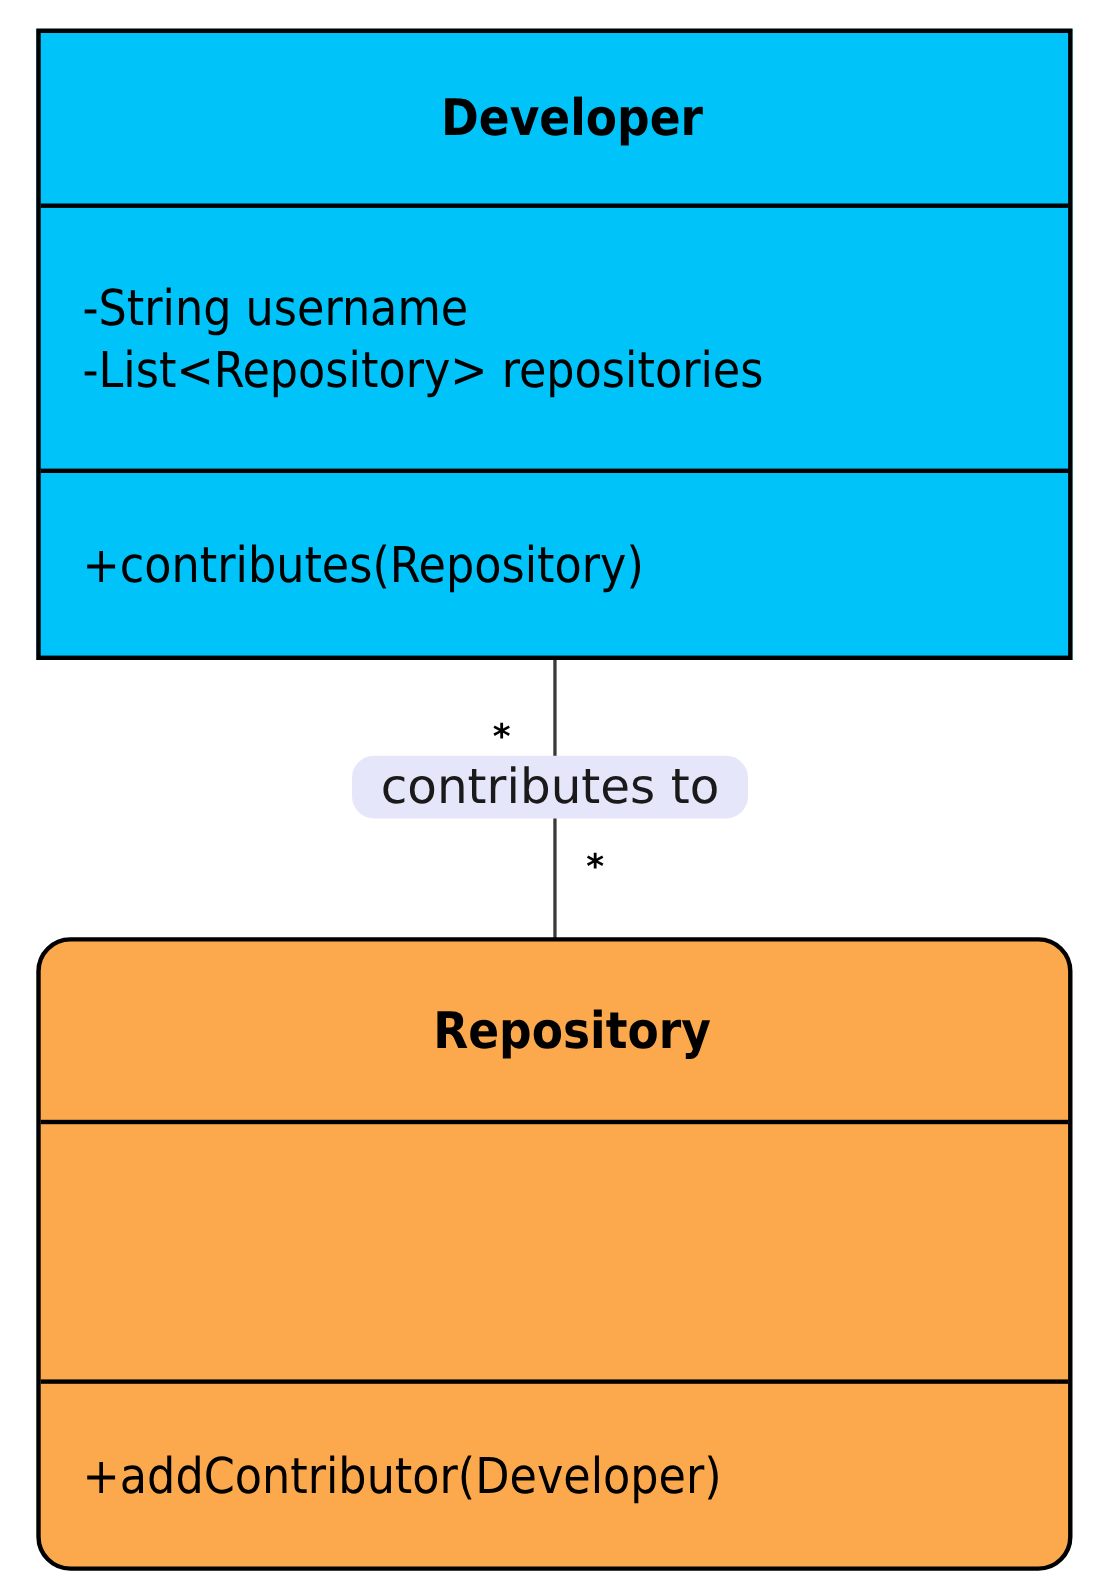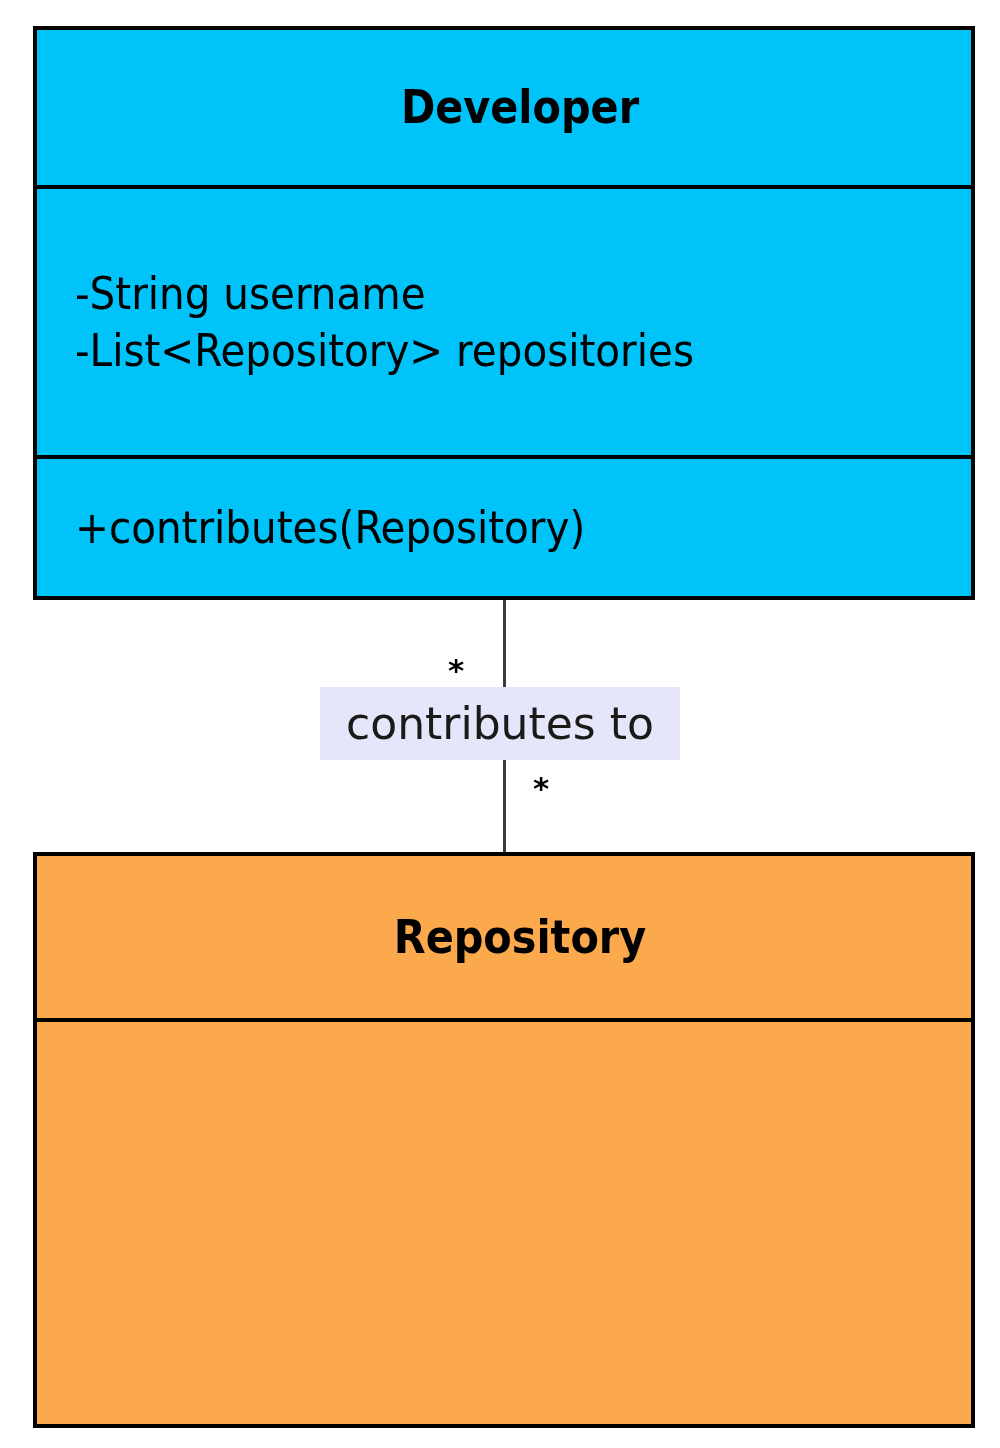--- a/index.html
+++ b/index.html
@@ -40,46 +40,47 @@
   }
   .multiplicity.src  { left: 448px; top: 655px; }
   .multiplicity.dest { left: 533px; top: 773px; }
 
   .assoc-label {
     position: absolute;
     z-index: 4;
     left: 320px;
     top: 687px;
     width: 360px;
-    height: 73px;
+    height: 57px;
     background: #e6e6fa;
     display: flex;
     align-items: center;
     justify-content: center;
     font-family: "DejaVu Sans", "Liberation Sans", sans-serif;
     font-size: 44px;
     font-weight: 400;
     color: #1a1a1a;
     letter-spacing: 0px;
     white-space: nowrap;
+    border-radius: 20px;
   }
 
   
   .uml-class {
     position: absolute;
     left: 33px;
     width: 942px;
     box-sizing: border-box;
     border: 4px solid #000000;
     z-index: 2;
     display: flex;
     flex-direction: column;
   }
   .uml-class.developer  { top: 26px;  height: 574px; background: #00c3fa; }
-  .uml-class.repository { top: 852px; height: 576px; background: #fca94d; }
+  .uml-class.repository { top: 852px; height: 576px; background: #fca94d; border-radius: 31px; }
 
   .compartment {
     box-sizing: border-box;
     position: relative;
     display: flex;
     flex-direction: column;
     justify-content: center;
   }
   .compartment + .compartment {
     border-top: 4px solid #000000;
@@ -92,21 +93,21 @@
   }
   .compartment.attrs-compartment,
   .compartment.methods-compartment {
     align-items: flex-start;
     padding-left: 38px;
     padding-right: 24px;
   }
 
   
   .developer  .name-compartment    { height: 155px; }
-  .developer  .attrs-compartment   { height: 270px; }
+  .developer  .attrs-compartment   { height: 241px; }
   .developer  .methods-compartment { flex: 1 1 auto; }
 
   .repository .name-compartment    { height: 162px; }
   .repository .attrs-compartment   { height: 236px; }
   .repository .methods-compartment { flex: 1 1 auto; }
 
   .class-name {
     font-family: "DejaVu Sans", "Liberation Sans", sans-serif;
     font-stretch: condensed;
     font-weight: 700;
@@ -162,15 +163,18 @@
 
   <div class="uml-class repository">
 
     <div class="compartment name-compartment">
       <div class="class-name">Repository</div>
     </div>
 
     <div class="compartment attrs-compartment">
     </div>
 
+    <div class="compartment methods-compartment">
+      <div class="member">+addContributor(Developer)</div>
+    </div>
   </div>
 
 </div>
 
 </body></html>

